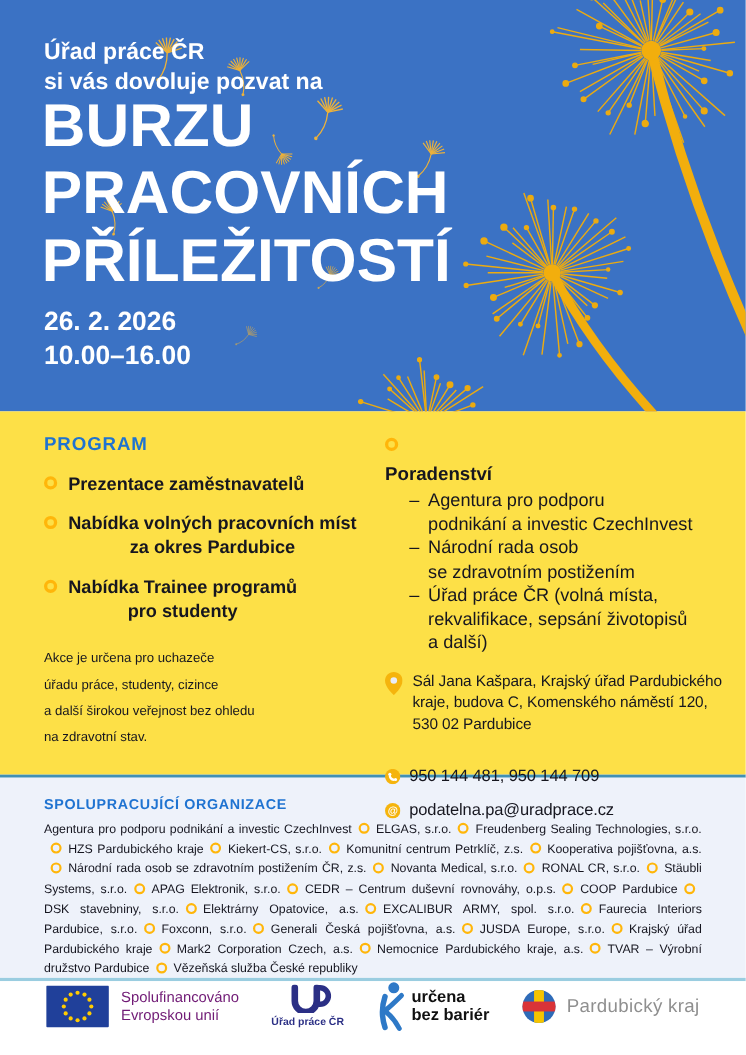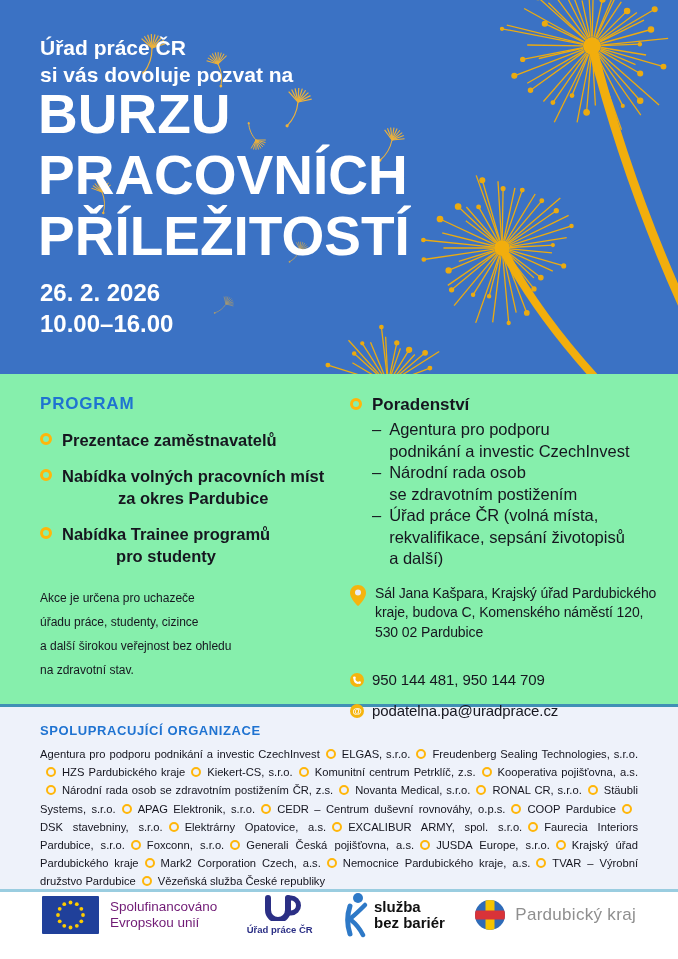--- a/index.html
+++ b/index.html
@@ -11,29 +11,29 @@
   .top { flex:none; height:374px; background:#3B72C4; position:relative; overflow:hidden; color:#fff; }
   .deco { position:absolute; left:0; top:0; z-index:1; }
   .burst { stroke:#ECAB10; fill:#ECAB10; stroke-width:1.3; }
   .stem { stroke:#F2AE0D; fill:none; stroke-linecap:round; }
   .knob { fill:#F2AE0D; }
   .intro { position:absolute; left:40px; top:34px; z-index:2; font-size:21px; font-weight:600; line-height:1.3; }
   .title { position:absolute; left:38px; top:84px; z-index:2; font-size:55px; font-weight:800; line-height:61px; letter-spacing:0; }
   .datetime { position:absolute; left:40px; top:277px; z-index:2; font-size:24px; font-weight:800; line-height:31px; }
 
   
-  .main { flex:none; height:330px; background:#86efac; position:relative; color:#16161F; }
+  .main { flex:none; height:330px; background:#fde047; position:relative; color:#16161F; }
   .col-left { position:absolute; left:40px; top:20px; width:310px; }
   .col-right { position:absolute; left:350px; top:20px; width:316px; }
   .blue-heading { color:#1F73D1; font-size:17px; font-weight:800; letter-spacing:.8px; margin-bottom:15px; }
   .p-item { display:flex; gap:10px; margin-bottom:14px; font-size:16.5px; font-weight:700; line-height:22px;text-align:center; }
   .p-text { white-space:pre-line; }
   .ring { width:12px; height:12px; border:3.4px solid #FFB60A; border-radius:50%; flex:none; margin-top:4px; }
   .audience { margin-top:19px; font-size:12px; line-height:24px; white-space:pre-line; }
-  .adv-head { display:flex; gap:10px; font-size:17px; font-weight:700; line-height:22px; margin-bottom:3px; }
+  .adv-head { display:flex; gap:10px; font-size:17px; font-weight:700; line-height:22px; margin-bottom:3px;flex-direction:column; }
   .a-item { display:flex; gap:8px; padding-left:22px; font-size:16.5px; line-height:21.5px; }
   .a-text { white-space:pre-line; }
   .dash { flex:none; }
   .contact { margin-top:14px; }
   .c-row { display:flex; gap:9px; margin-bottom:28px; font-size:14px; line-height:19.5px; letter-spacing:-.1px; align-items:flex-start; }
   .c-row.small { font-size:15px; align-items:center; gap:8px; margin-bottom:11px; }
   .c-svg { flex:none; margin-top:1px; }
   .c-text { white-space:pre-line; }
 
   .divider-teal { flex:none; height:3px; background:#4090B5; }
@@ -440,21 +440,21 @@
     <div class="kariera">
       <svg width="27" height="46" viewBox="0 0 27 46">
         <circle cx="16" cy="6" r="5" fill="#2E79C7"></circle>
         <g fill="none" stroke="#2E79C7" stroke-linecap="round">
           <path d="M8,14 C5,23 5,33 8,42" stroke-width="5"></path>
           <path d="M9,26 C14,22 19,17 23,13" stroke-width="4.5"></path>
           <path d="M9,28 C14,32 18,37 21,43" stroke-width="4.5"></path>
         </g>
       </svg>
       <div class="k-label">
-        <div>služba</div>
+        <div>určena</div>
         <div>bez bariér</div>
       </div>
     </div>
 
     <div class="kraj">
       <svg width="32" height="32" viewBox="0 0 32 32">
         <defs>
             <clipPath id="kc">
               <circle cx="16" cy="16" r="15"></circle>
             </clipPath>

